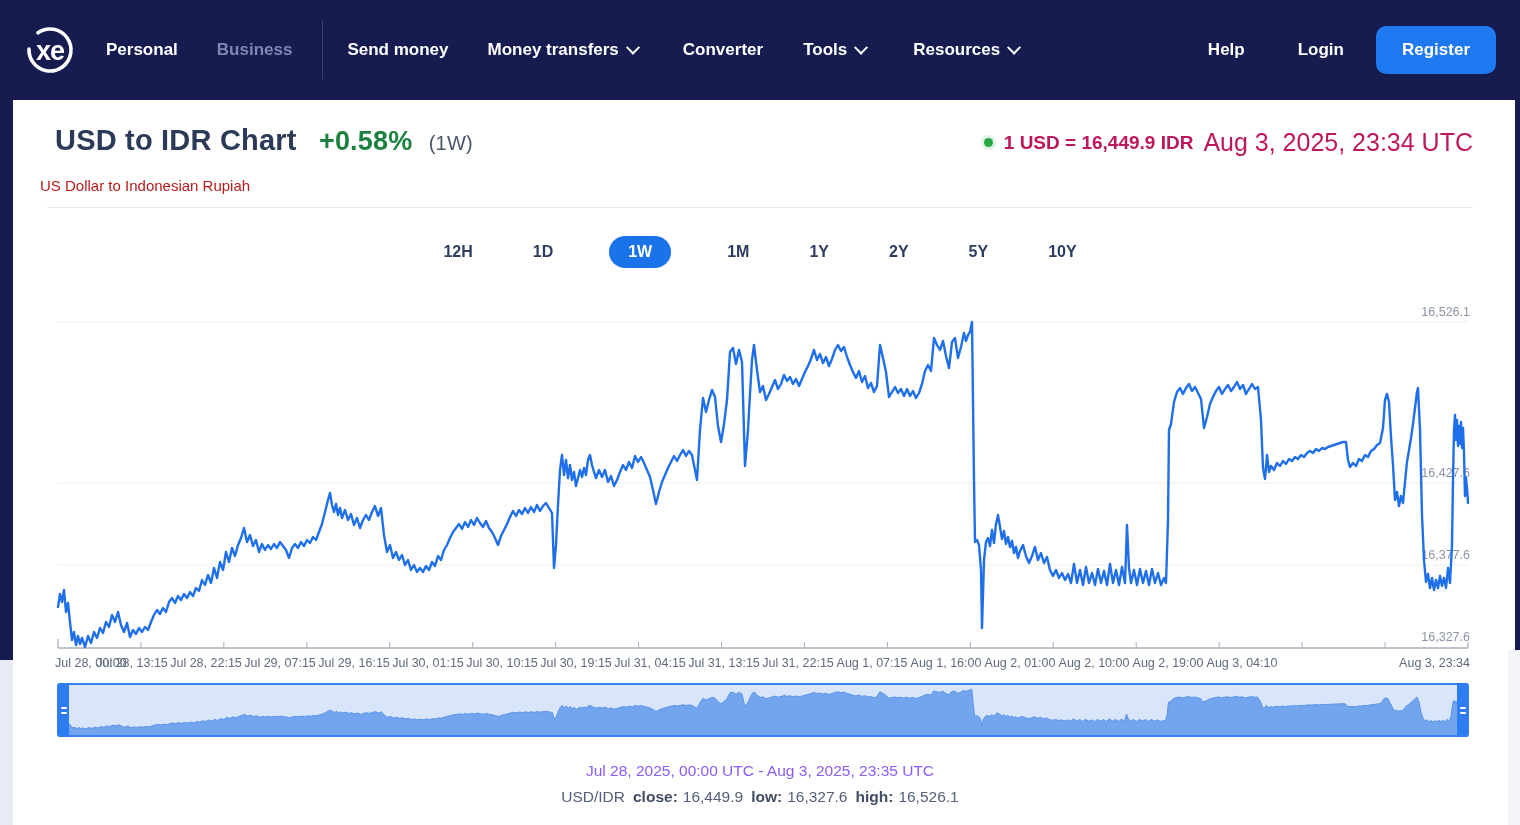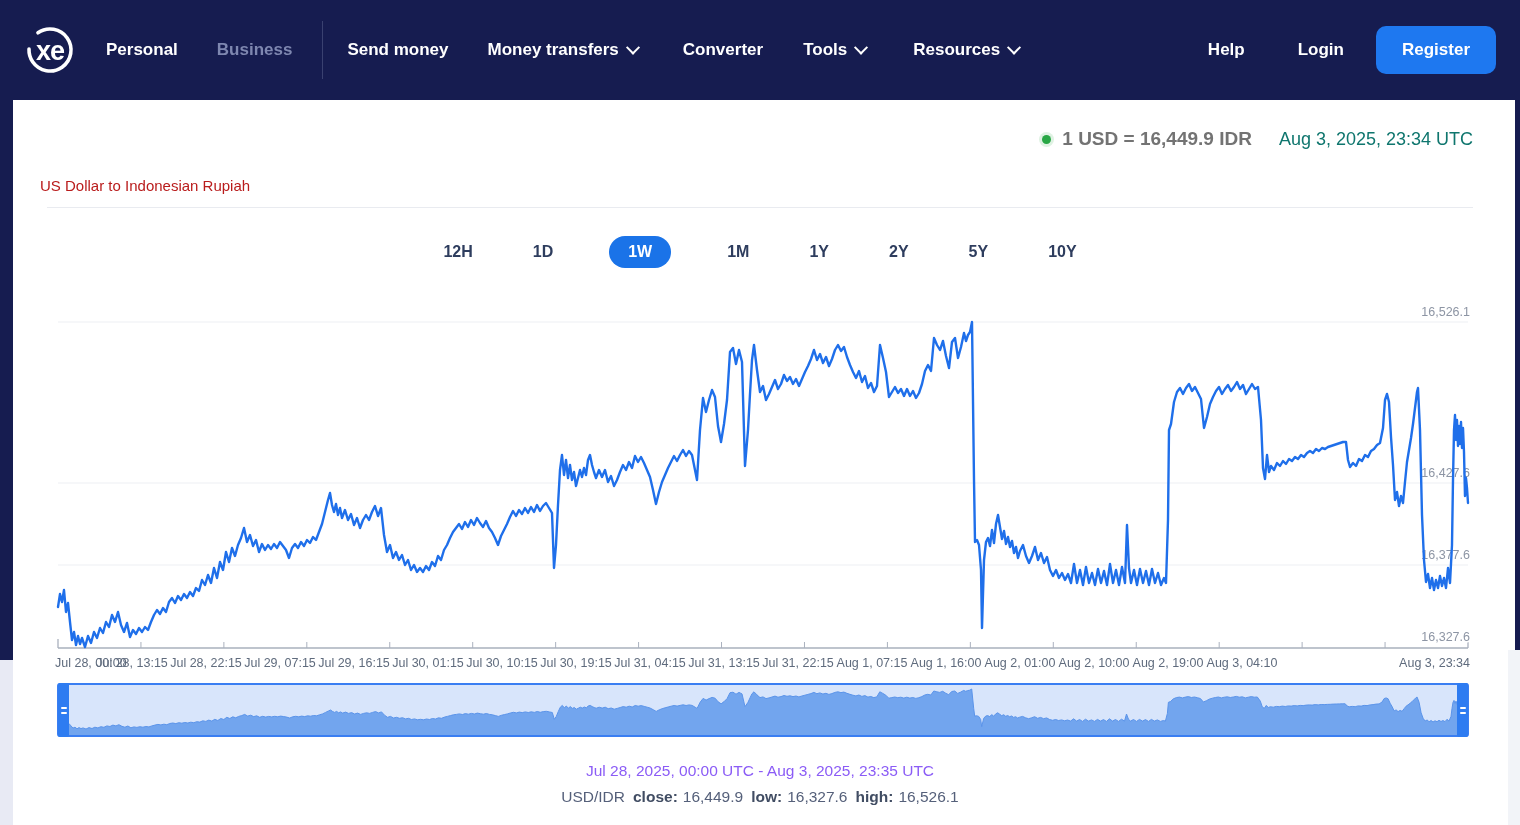--- a/index.html
+++ b/index.html
@@ -27,22 +27,22 @@
   .strip.r-light{right:0;top:650px;width:12px;height:175px;background:#f2f4f8;}
 
   
   .page-title{position:absolute;top:124px;left:55px;font-size:29px;font-weight:700;color:#2c3a57;letter-spacing:.2px;}
   .page-title .chg{color:#1d8140;font-weight:600;font-size:27px;margin-left:14px;}
   .page-title .per{color:#4a5568;font-weight:400;font-size:20px;margin-left:8px;}
   .subtitle{position:absolute;top:177px;left:40px;font-size:15px;color:#b91c1c;}
   .title-divider{position:absolute;top:207px;left:47px;right:47px;height:1px;background:#e9ebf0;}
   .rate-row{position:absolute;top:128px;right:47px;display:flex;align-items:center;}
   .rate-dot{width:9px;height:9px;border-radius:50%;background:#28a745;box-shadow:0 0 0 3px rgba(40,167,69,.15);margin-right:11px;}
-  .rate-val{font-size:19px;font-weight:700;color:#737373;}
-  .rate-ts{font-size:18px;font-weight:400;color:#0f766e;margin-left:27px;}
+  .rate-val{font-size:19px;font-weight:700;color:#be185d;}
+  .rate-ts{font-size:25px;font-weight:400;color:#be185d;margin-left:10px;}
 
   
   .ranges{position:absolute;top:234px;left:0;width:100%;display:flex;justify-content:center;
           align-items:center;gap:52px;}
   .range-btn{font-size:16px;font-weight:700;color:#2e3d5e;cursor:pointer;padding:9px 4px;border-radius:20px;}
   .range-btn.active{background:#1a73e8;color:#fff;padding:7px 19px;}
 
   
   .chart-svg{position:absolute;top:0;left:0;z-index:1;}
 
@@ -96,20 +96,25 @@
     <div class="nav-item">Help</div>
     <div class="nav-item" style="margin-left:53px">Login</div>
     <button class="register-btn">Register</button>
   </div>
 
   <div class="strip l-navy"></div>
   <div class="strip l-light"></div>
   <div class="strip r-navy"></div>
   <div class="strip r-light"></div>
 
+  <div class="page-title">
+    <span>USD to IDR Chart</span>
+    <span class="chg">+0.58%</span>
+    <span class="per">(1W)</span>
+  </div>
   <div class="subtitle">US Dollar to Indonesian Rupiah</div>
   <div class="title-divider"></div>
 
   <div class="rate-row">
     <div class="rate-dot"></div>
     <div class="rate-val">1 USD = 16,449.9 IDR</div>
     <div class="rate-ts">Aug 3, 2025, 23:34 UTC</div>
   </div>
 
   <div class="ranges">

